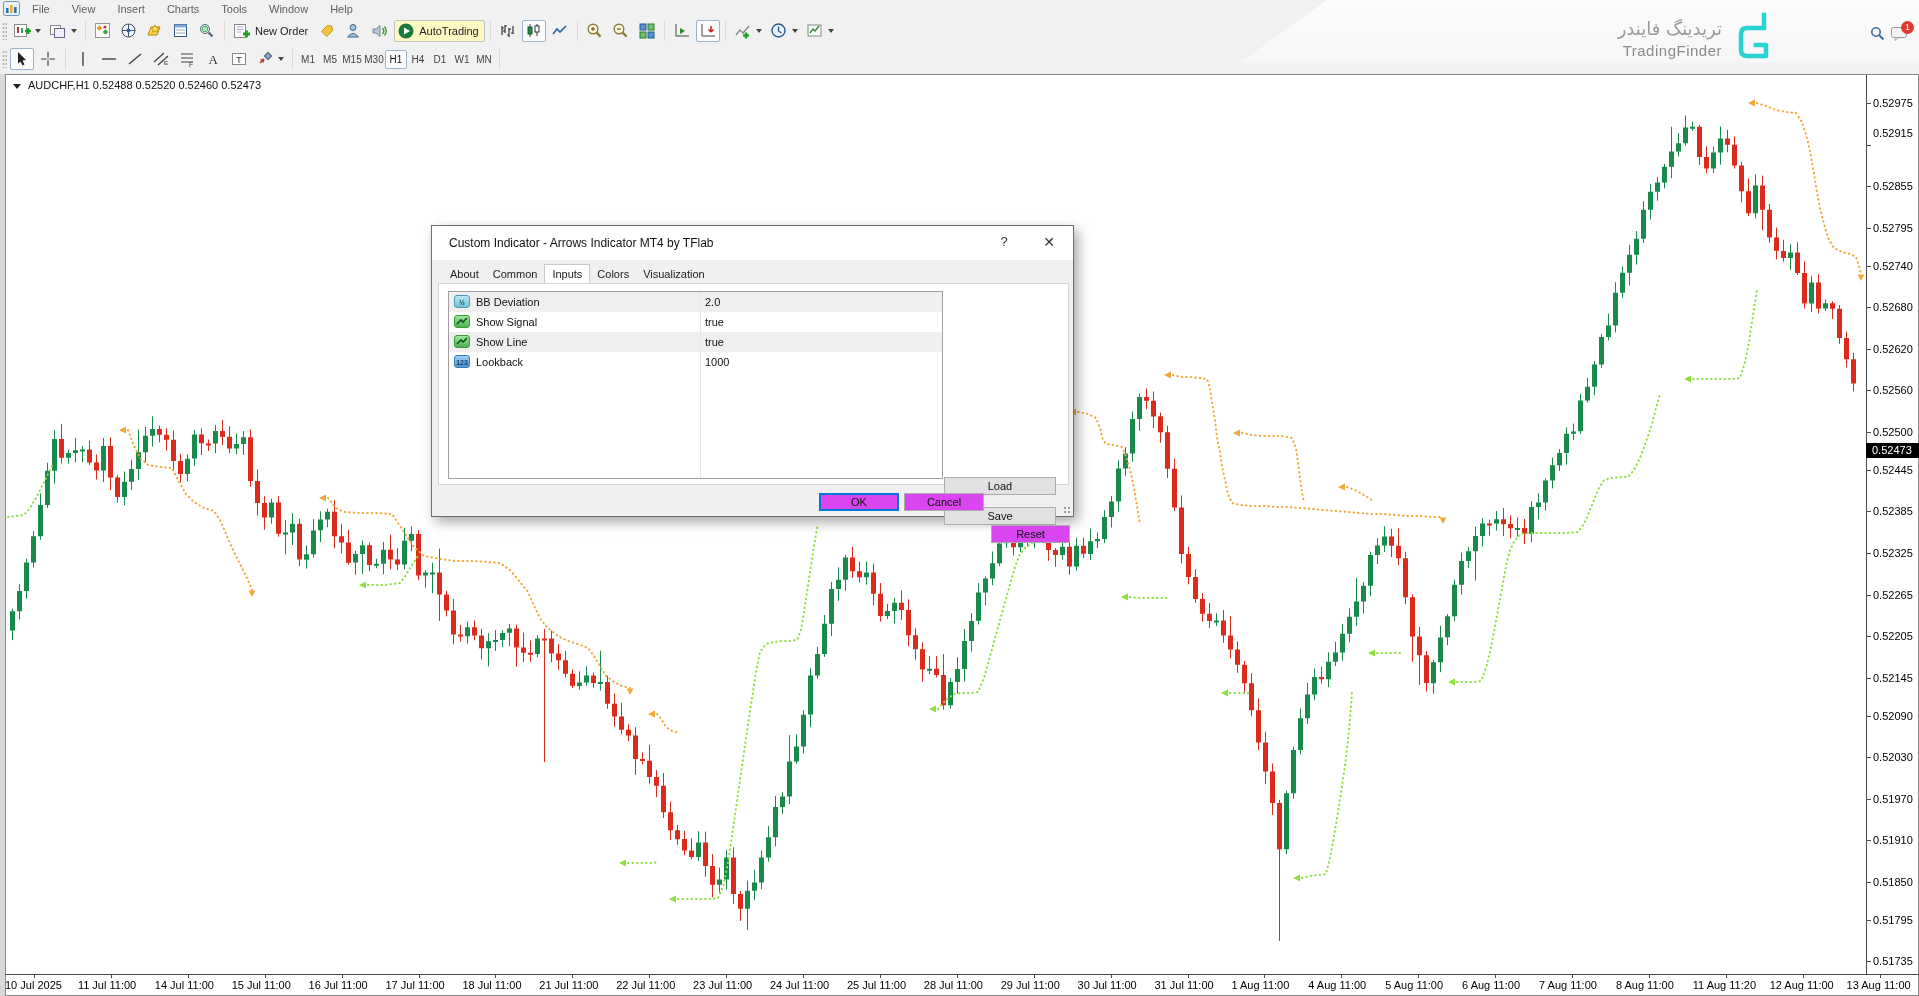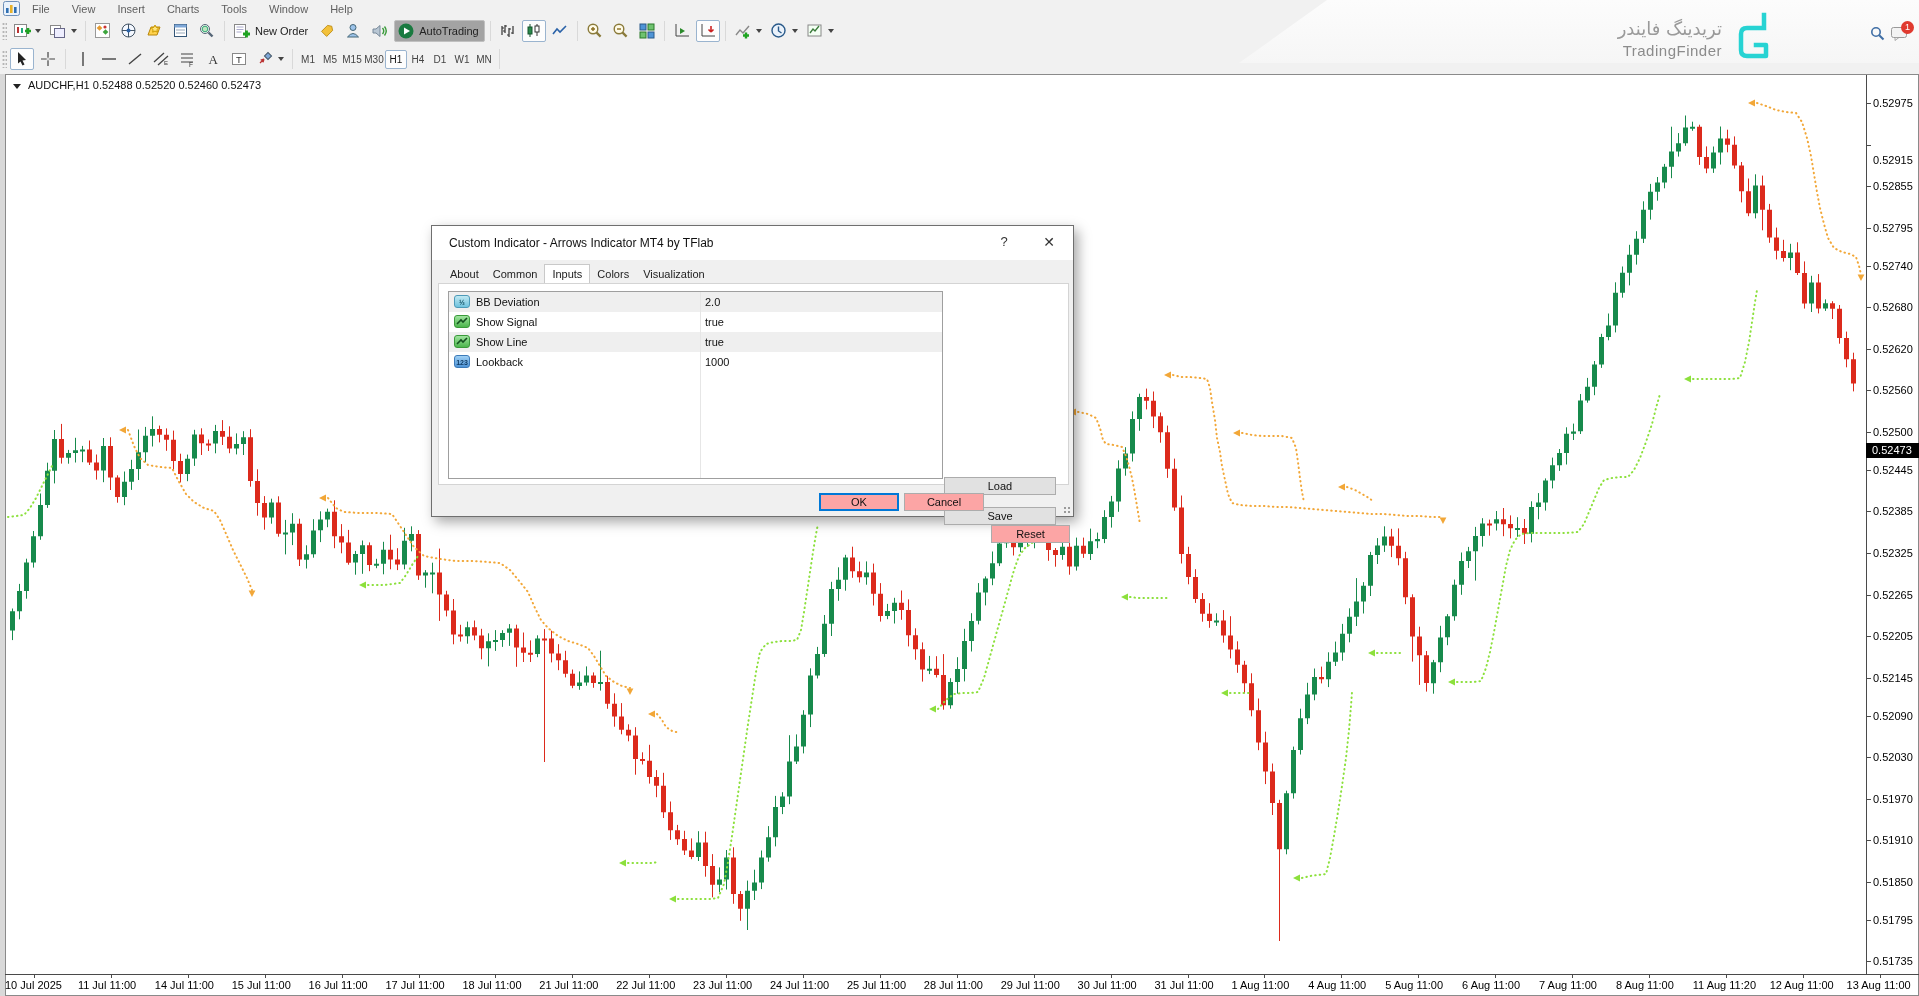--- a/index.html
+++ b/index.html
@@ -16,21 +16,21 @@
   
   .toolbar { position:absolute; left:0; width:100%; background:#f1f1f1; display:flex; align-items:center; }
   #tb1 { top:18px; height:26px; }
   #tb2 { top:44px; height:30px; }
   .grip { width:5px; height:18px; margin:0 2px;
      background-image:radial-gradient(circle, #b5b5b5 1px, transparent 1.2px);
      background-size:3px 4px; }
   .tbtn { height:22px; min-width:22px; display:flex; align-items:center; justify-content:center;
      border:1px solid transparent; border-radius:2px; margin:0 1px; padding:0 2px; }
   .tbtn.pressed { background:#fdfdfd; border-color:#9ab4cf; }
-  .tbtn.raised  { background:#a3a3a3; border-color:#c0c0c0; }
+  .tbtn.raised  { background:#fef9c3; border-color:#c0c0c0; }
   .tbtn svg { display:block; }
   .tsep { width:1px; height:20px; background:#d9d9d9; margin:0 4px; }
   .caret { width:0; height:0; border-left:3.5px solid transparent; border-right:3.5px solid transparent;
      border-top:4px solid #444; margin-left:4px; }
   .tlabel { font-size:11px; color:#222; margin:0 3px 0 4px; }
   .tfbtn { width:22px; height:19px; font-size:10px; color:#444; display:flex; align-items:center;
      justify-content:center; border:1px solid transparent; border-radius:2px; }
   .tfbtn.pressed { background:#fdfdfd; border-color:#9ab4cf; color:#111; }
   
   .brand { position:absolute; top:0; right:0; width:680px; height:63px;
@@ -83,21 +83,21 @@
   .vcol2 { position:absolute; left:256px; top:0; }
   .vdiv { position:absolute; left:251px; top:0; bottom:0; width:1px; background:#e6e6e6; }
   .vicon { position:absolute; left:5px; top:3px; width:16px; height:13px; border-radius:3px;
      color:#fff; font-size:7px; text-align:center; line-height:13px; font-weight:bold; }
   .vicon.num { background:linear-gradient(180deg,#9fd0f5,#4f94d6); border:1px solid #3c7ab8; color:#103c66; }
   .vicon.half { background:linear-gradient(180deg,#bfe8f2,#6fc2dd); border:1px solid #4d9ab8; color:#0d4a5e; }
   .vicon.sig { background:linear-gradient(180deg,#9fe49f,#4db54d); border:1px solid #3a9a3a; }
   .vlab { margin-left:27px; }
   .sidebtn { position:absolute; width:112px; height:18px; background:#e1e1e1; border:1px solid #acacac;
      text-align:center; line-height:16px; color:#111; }
-  .btn { position:absolute; height:18px; background:#fca5a5; border:1px solid #acacac;
+  .btn { position:absolute; height:18px; background:#d946ef; border:1px solid #acacac;
      text-align:center; line-height:16px; color:#111; }
   .btn.def { border:1px solid #0078d7; box-shadow:inset 0 0 0 1px #0078d7; }
   .gripdots { position:absolute; right:2px; bottom:2px; width:8px; height:8px;
      background-image:radial-gradient(circle,#9a9a9a 0.8px,transparent 1px); background-size:4px 4px; }
 </style>
 </head>
 <body>
 
 <div id="app">
 
@@ -502,21 +502,21 @@
     </svg>
   <div class="symline">
     <span class="tri"></span><span>AUDCHF,H1  0.52488 0.52520 0.52460 0.52473</span>
   </div>
   <div class="paxis-line"></div>
   <div class="taxis-line"></div>
   <div id="paxis">
       <div class="ptick" style="top: 103px;"></div>
       <div class="plabel" style="top: 97px;">0.52975</div>
       <div class="ptick" style="top: 144.538px;"></div>
-      <div class="plabel" style="top: 154px; text-align: center;">0.52915</div>
+      <div class="plabel" style="top: 127px; text-align: center;">0.52915</div>
       <div class="ptick" style="top: 186.076px;"></div>
       <div class="plabel" style="top: 180.076px;">0.52855</div>
       <div class="ptick" style="top: 227.614px;"></div>
       <div class="plabel" style="top: 221.614px;">0.52795</div>
       <div class="ptick" style="top: 265.69px;"></div>
       <div class="plabel" style="top: 259.69px;">0.52740</div>
       <div class="ptick" style="top: 307.228px;"></div>
       <div class="plabel" style="top: 301.228px;">0.52680</div>
       <div class="ptick" style="top: 348.767px;"></div>
       <div class="plabel" style="top: 342.767px;">0.52620</div>

